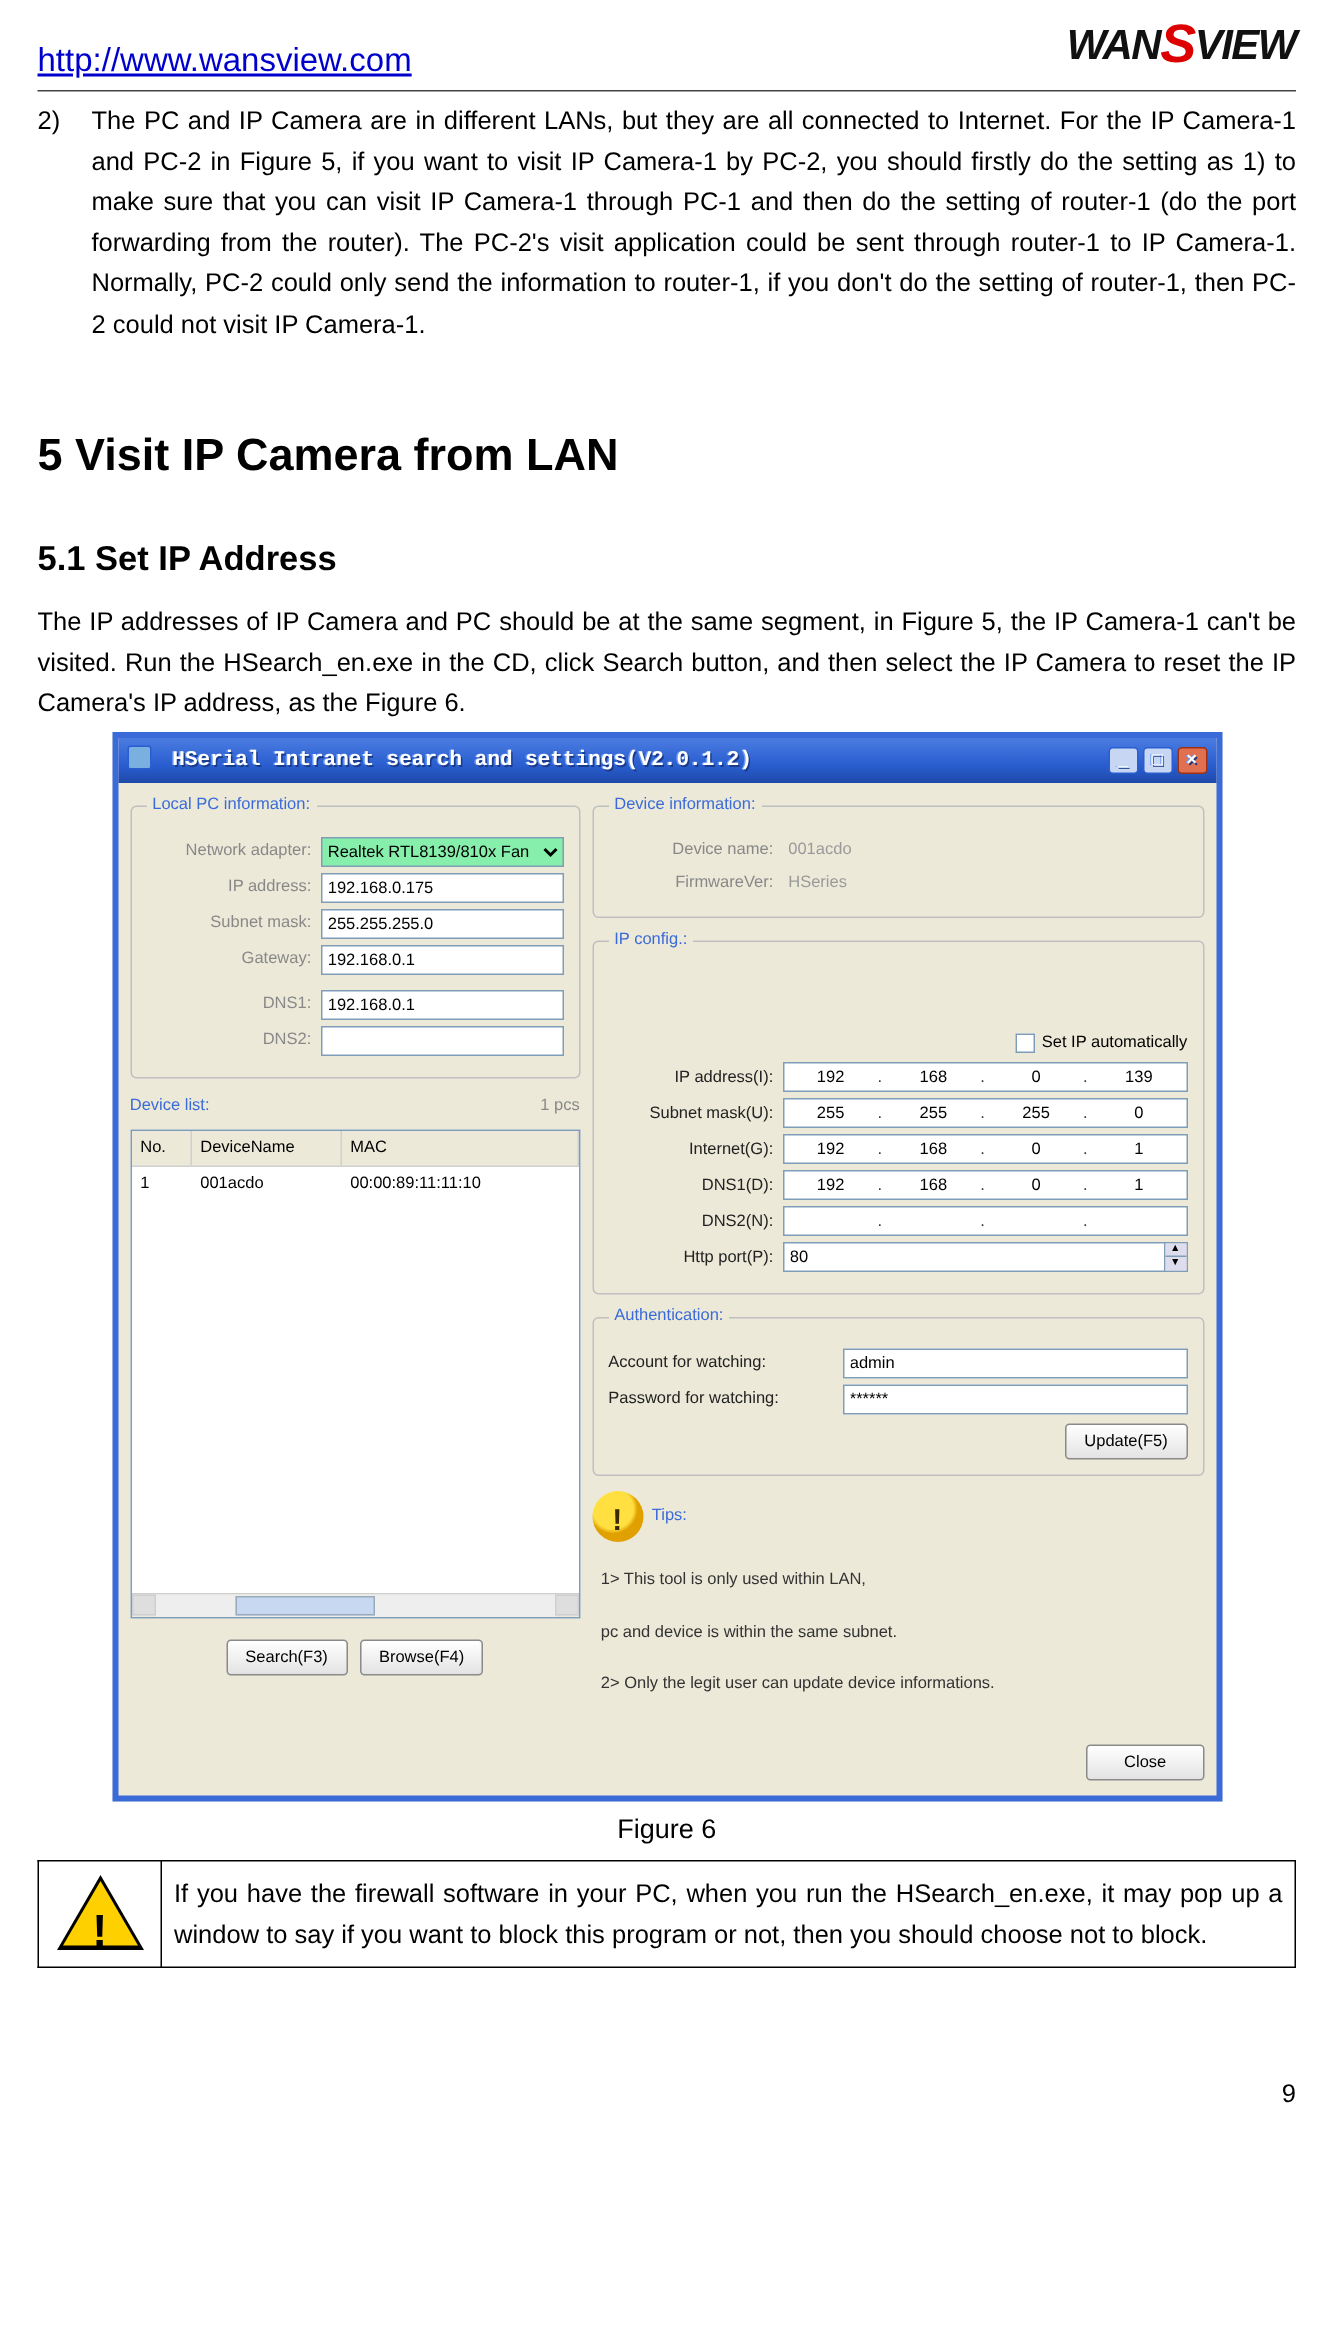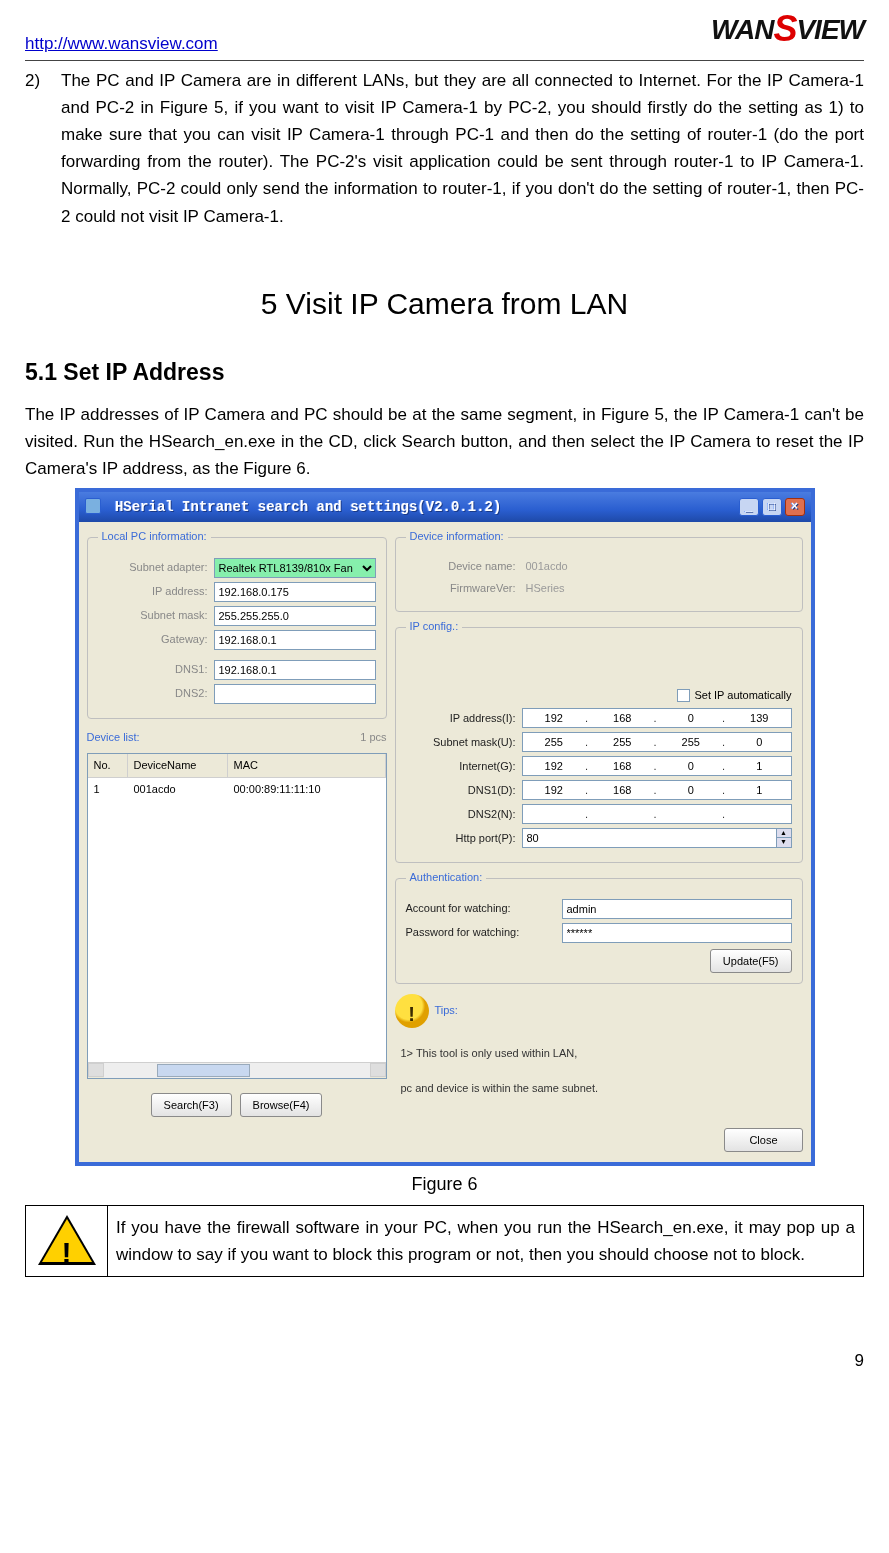--- a/index.html
+++ b/index.html
@@ -17,21 +17,21 @@
     display: flex;
     justify-content: space-between;
     align-items: flex-end;
     border-bottom: 1px solid #444;
     padding-bottom: 2px;
     margin-bottom: 6px;
   }
   .header a {
     color: #0000cc;
     text-decoration: underline;
-    font-size: 17px;
+    font-size: 22px;
   }
   .logo {
     font-size: 28px;
     font-style: italic;
     font-weight: 900;
     letter-spacing: -1px;
     font-family: Arial, sans-serif;
   }
   .logo .wan { color: #111; }
   .logo .s   { color: #d00; font-weight: 900; font-size: 36px; vertical-align: -2px; }
@@ -39,23 +39,22 @@
   .item2 {
     display: flex;
     gap: 10px;
     margin-bottom: 50px;
     text-align: justify;
   }
   .item2 .num { flex: 0 0 26px; }
   .item2 .txt { flex: 1; }
   h1.sec {
     font-size: 30px;
-    font-weight: normal;
+    font-weight: bold;
     margin-bottom: 26px;
-    text-align: center;
   }
   h2.subsec {
     font-size: 23px;
     font-weight: bold;
     margin-bottom: 10px;
   }
   p.body {
     text-align: justify;
     margin-bottom: 6px;
   }
@@ -242,21 +241,21 @@
     </span>
   </div>
 
   <div class="client">
     <div class="twocol">
 
       <div class="leftcol">
         <fieldset>
           <legend>Local PC information:</legend>
           <div class="row">
-            <label>Subnet adapter:</label>
+            <label>Network adapter:</label>
             <select class="sel">
               <option>Realtek RTL8139/810x Fan</option>
             </select>
           </div>
           <div class="row">
             <label>IP address:</label>
             <input class="inp" value="192.168.0.175" style="">
           </div>
           <div class="row">
             <label>Subnet mask:</label>
@@ -413,20 +412,21 @@
         </fieldset>
 
         <div style="margin-top:4px;">
           <div style="display:flex;align-items:center;">
             <span class="tipsicon"></span>
             <span style="color:#3a6bd8;font-size:11px;">Tips:</span>
           </div>
           <div class="tipstxt">
             <div>1&gt; This tool is only used within LAN,</div>
             <div>      pc and device is within the same subnet.</div>
+            <div>2&gt; Only the legit user can update  device informations.</div>
           </div>
         </div>
 
         <div class="closebar">
           <button class="btn" style="padding:0 24px;">Close</button>
         </div>
       </div>
     </div>
   </div>
 </div>

